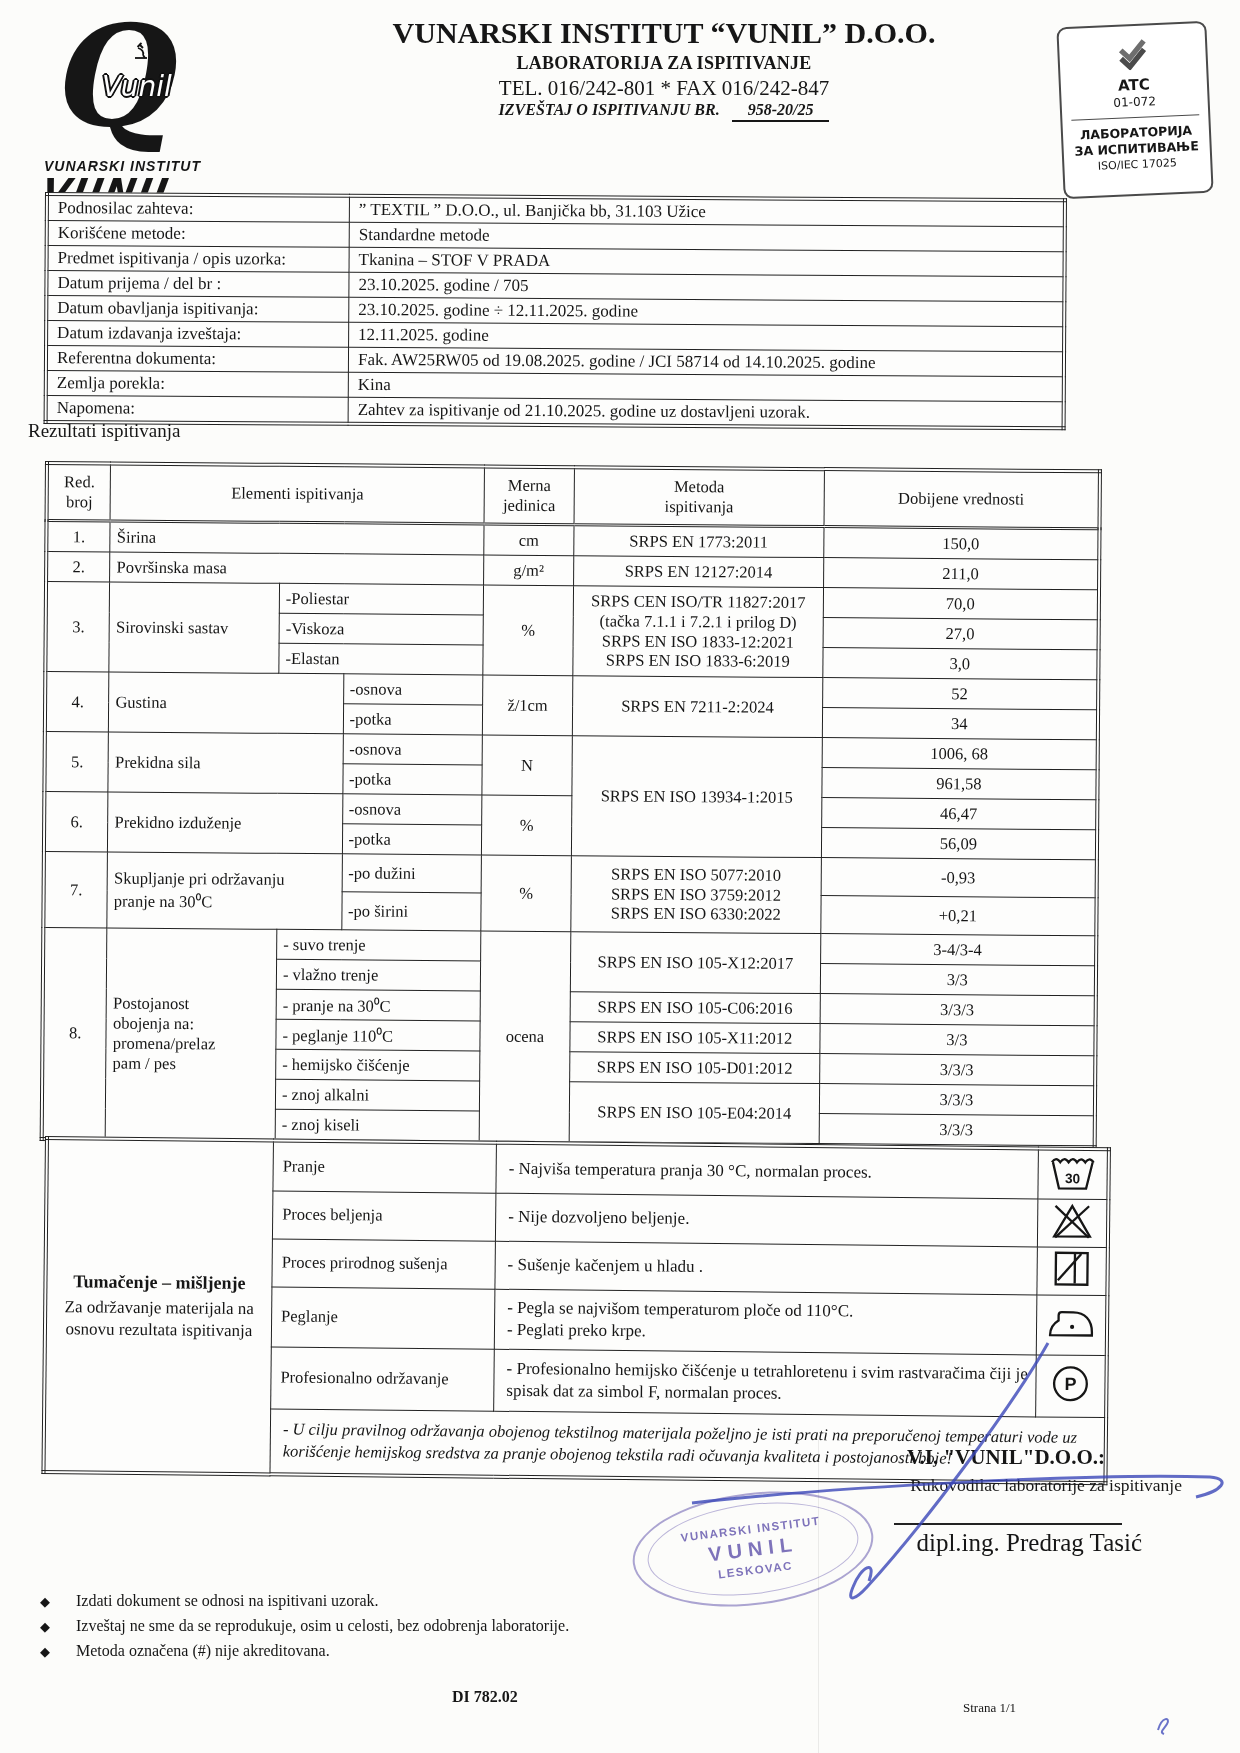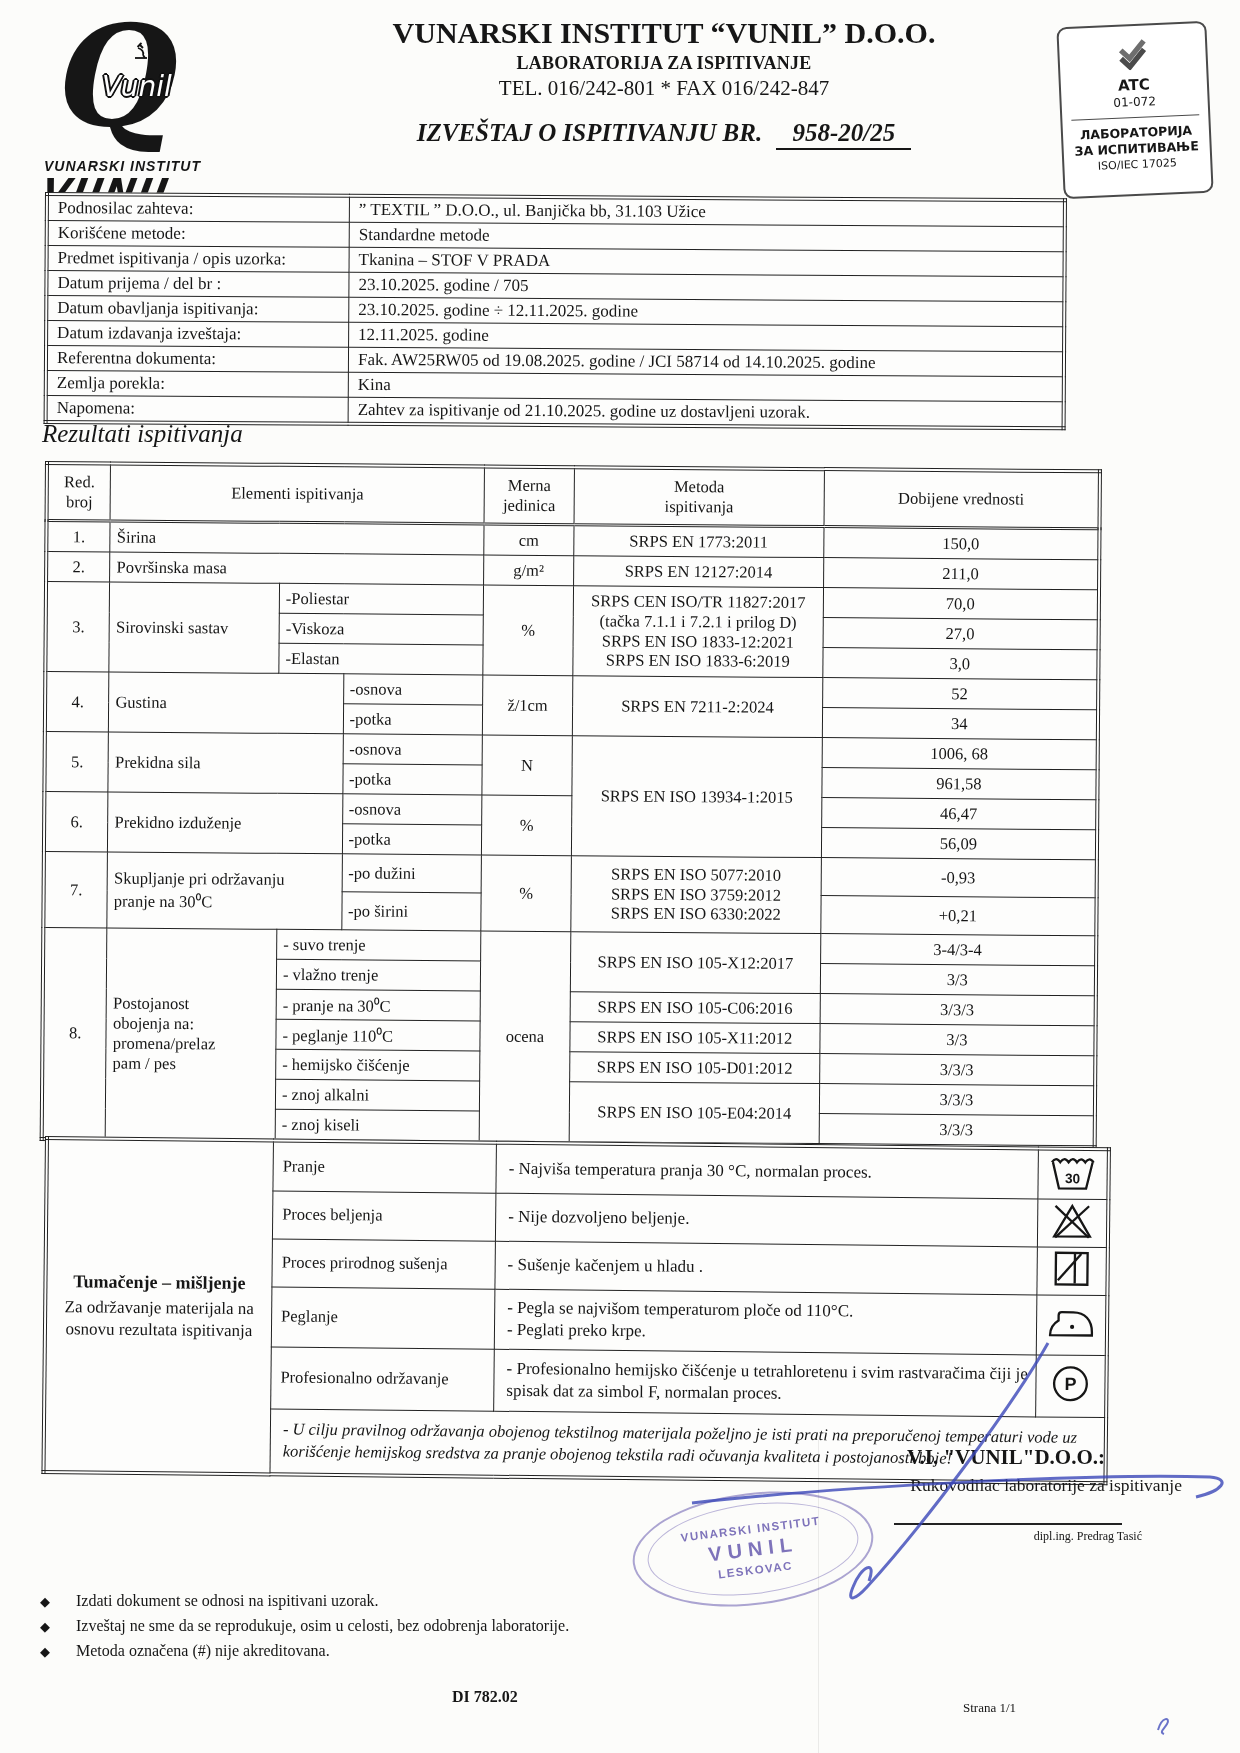--- a/index.html
+++ b/index.html
@@ -18,38 +18,38 @@
   .vi-label{font-family:"Liberation Sans",sans-serif;font-style:italic;font-weight:bold;font-size:14px;letter-spacing:1px;margin:2px 0 0 14px;}
   .vunil-big{font-family:"DejaVu Sans",sans-serif;font-weight:bold;font-style:italic;font-size:37px;letter-spacing:2px;
     transform:skewX(-10deg);margin:0 0 0 12px;line-height:1;}
   .addr-small{font-family:"Liberation Sans",sans-serif;font-style:italic;font-size:10.5px;margin:3px 0 0 16px;}
 
   .center-block{flex:1;text-align:center;padding-top:8px;}
   .org-name{font-size:30px;font-weight:bold;}
   .org-lab{font-size:18px;font-weight:bold;margin-top:3px;letter-spacing:.3px;}
   .org-addr{font-size:17px;margin-top:3px;}
   .org-tel{font-size:21px;margin-top:2px;}
-  .report-line{margin-top:18px;font-size:25px;font-weight:bold;font-style:italic;}
+  .report-line{font-size:16px;font-weight:bold;font-style:italic;}
   .report-number{border-bottom:2.5px solid #161616;padding:0 16px 2px;margin-left:8px;}
 
   .atc-badge{width:150px;height:172px;border:2px solid #4a4a4a;border-radius:10px;background:#fff;
     transform:rotate(-2.5deg);margin-top:16px;text-align:center;padding-top:12px;box-sizing:border-box;}
   .atc-name{font-family:"DejaVu Sans",sans-serif;font-weight:bold;font-size:15px;margin-top:2px;}
   .atc-code{font-family:"DejaVu Sans",sans-serif;font-size:12px;margin-top:1px;}
   .atc-sep{border-top:1.5px solid #4a4a4a;margin:8px 9px 7px;}
   .atc-lab{font-family:"DejaVu Sans",sans-serif;font-weight:bold;font-size:12.5px;line-height:1.25;}
   .atc-iso{font-family:"DejaVu Sans",sans-serif;font-size:11px;margin-top:2px;}
 
   
   .info-table{position:absolute;top:192px;left:45px;width:1022px;border-collapse:collapse;
     border:4px double #222;transform:rotate(.35deg);transform-origin:top left;background:#fdfdfc;}
   .info-table td{border:1.5px solid #222;font-size:17px;padding:1px 9px 2px;height:21px;}
   .info-label{width:282px;}
 
-  .section-title{position:absolute;top:420px;left:42px;font-size:25px;font-style:italic;}
+  .section-title{position:absolute;top:420px;left:28px;font-size:19px;}
 
   
   .results{position:absolute;top:461px;left:45px;width:1057px;border-collapse:collapse;
     border:4px double #222;transform:rotate(.45deg);transform-origin:top left;background:#fdfdfc;}
   .results th,.results td{border:1.5px solid #222;font-size:16.5px;font-weight:normal;
     text-align:center;vertical-align:middle;padding:0 6px;}
   .results th{height:54px;border-bottom:3px double #222;}
   .results td{height:29px;}
   .results tr.h38 td{height:37px;}
   .tl{text-align:left !important;}
@@ -64,21 +64,21 @@
   .proc-label{width:212px;font-size:16.5px;padding-left:9px;}
   .proc-text{font-size:17px;padding-left:12px;line-height:1.3;}
   .icon-cell{width:66px;text-align:center;}
   .note-cell{font-style:italic;font-size:16.5px;padding:5px 12px;line-height:1.35;}
 
   
   .sig-area{position:absolute;top:1445px;left:640px;width:560px;text-align:right;}
   .sig-company{font-size:21px;font-weight:bold;margin-right:95px;}
   .sig-role{font-size:17.5px;margin-top:5px;margin-right:18px;}
   .sig-line{border-bottom:2px solid #222;width:228px;margin:27px 78px 0 auto;}
-  .sig-name{font-size:12px;margin-top:4px;margin-right:58px;}
+  .sig-name{font-size:25px;margin-top:4px;margin-right:58px;}
 
   .stamp{position:absolute;top:1493px;left:632px;width:238px;height:108px;border:2.5px solid rgba(90,76,168,.5);
     border-radius:50%;transform:rotate(-7deg);color:rgba(90,76,168,.78);
     display:flex;flex-direction:column;justify-content:center;align-items:center;gap:3px;}
   .stamp::before{content:"";position:absolute;inset:9px 13px;border:1.5px solid rgba(90,76,168,.4);border-radius:50%;}
   .stamp-l1,.stamp-l3{font-family:"Liberation Sans",sans-serif;font-weight:bold;font-size:11.5px;letter-spacing:1.5px;}
   .stamp-l2{font-family:"Liberation Sans",sans-serif;font-weight:bold;font-size:20px;letter-spacing:6px;}
 
   .pen-svg{position:absolute;top:1335px;left:620px;}
   .corner-mark{position:absolute;top:1712px;left:1152px;}

